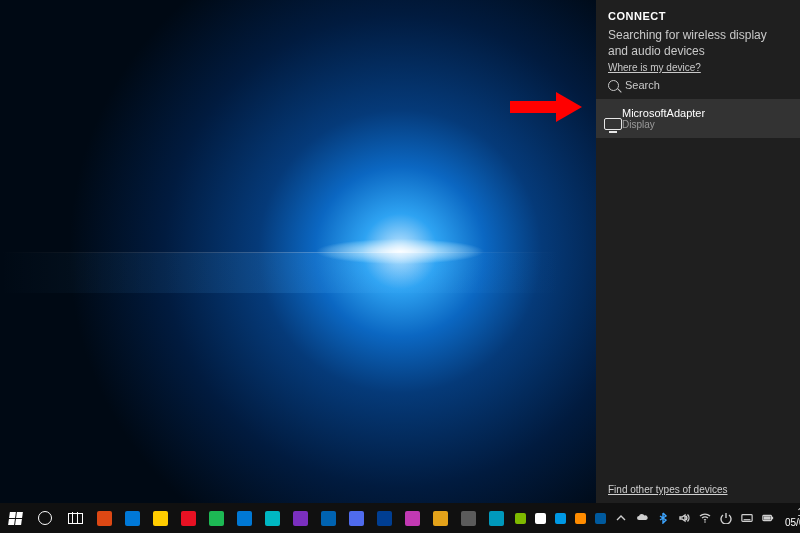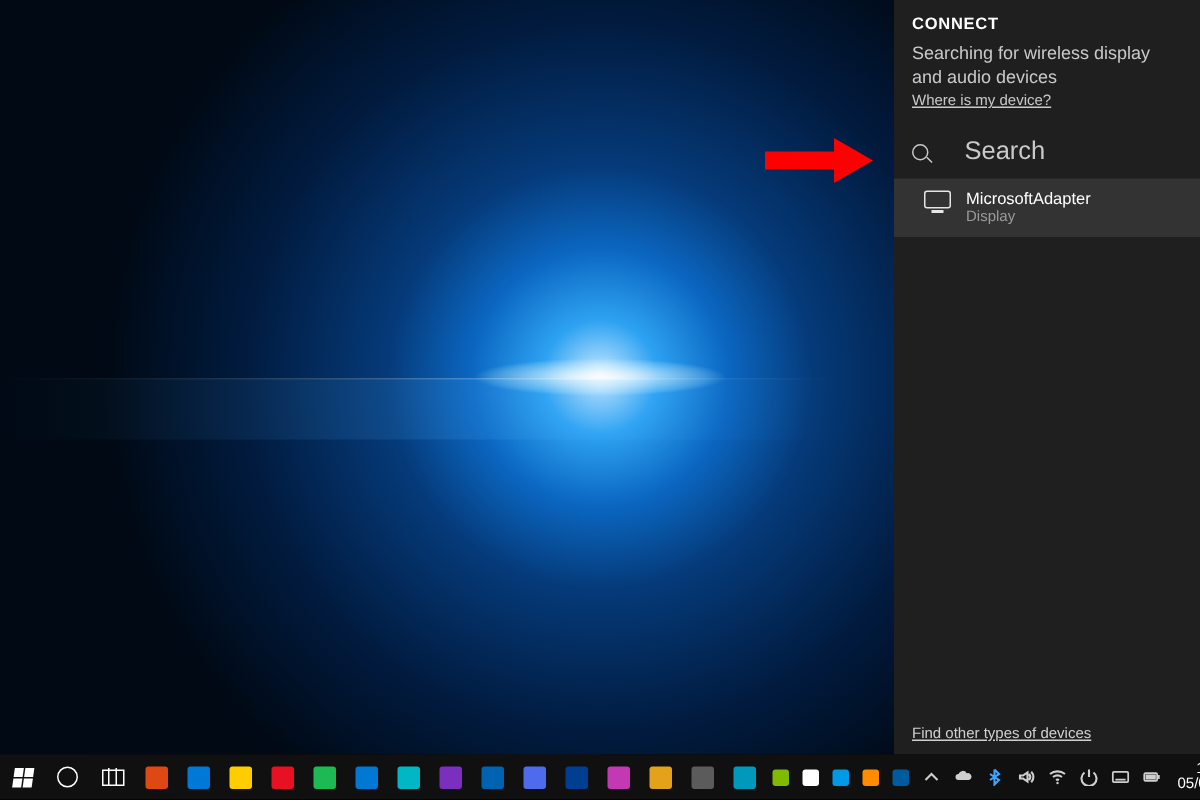--- a/index.html
+++ b/index.html
@@ -36,27 +36,27 @@
 
   
   .panel {
     position:absolute; top:0; right:0; bottom:30px; width:204px;
     background:#1f1f1f; color:#fff; font-size:11px; padding:10px 12px 8px 12px;
     display:flex; flex-direction:column;
   }
   .panel-title { font-size:11px; font-weight:600; letter-spacing:.5px; margin-bottom:6px; }
   .panel-sub   { font-size:12px; color:#c9c9c9; line-height:1.3; margin-bottom:3px; }
   .panel-link  { font-size:10px; color:#c9c9c9; text-decoration:underline; cursor:pointer; }
-  .panel-search { display:flex; align-items:center; gap:24px; margin-top:18px; color:#c9c9c9; font-size:17px; cursor:text; }
+  .panel-search { display:flex; align-items:center; gap:6px; margin-top:6px; color:#c9c9c9; font-size:11px; cursor:text; }
   .search-glyph { width:11px; height:11px; border:1.3px solid #c9c9c9; border-radius:50%; position:relative; }
   .search-glyph::after { content:""; position:absolute; width:5px; height:1.3px; background:#c9c9c9; right:-4px; bottom:-2px; transform:rotate(45deg); }
 
   .device-item {
     margin-top:8px; margin-left:-12px; margin-right:-12px;
-    padding:8px 20px; background:#333333; display:flex; align-items:flex-start; gap:10px; cursor:pointer;
+    padding:8px 8px; background:#333333; display:flex; align-items:flex-end; gap:0; cursor:pointer;
   }
   .device-icon { width:18px; height:12px; border:1.4px solid #e6e6e6; border-radius:2px; position:relative; flex:0 0 auto; }
   .device-icon::after { content:""; position:absolute; left:50%; bottom:-4px; width:8px; height:2px; background:#e6e6e6; transform:translateX(-50%); }
   .device-text .d-name { font-size:11px; color:#fff; }
   .device-text .d-type { font-size:10px; color:#9b9b9b; }
 
   .panel-spacer { flex:1; }
   .panel-bottom-link { font-size:10px; color:#d0d0d0; text-decoration:underline; margin-top:14px; cursor:pointer; }
 
   

